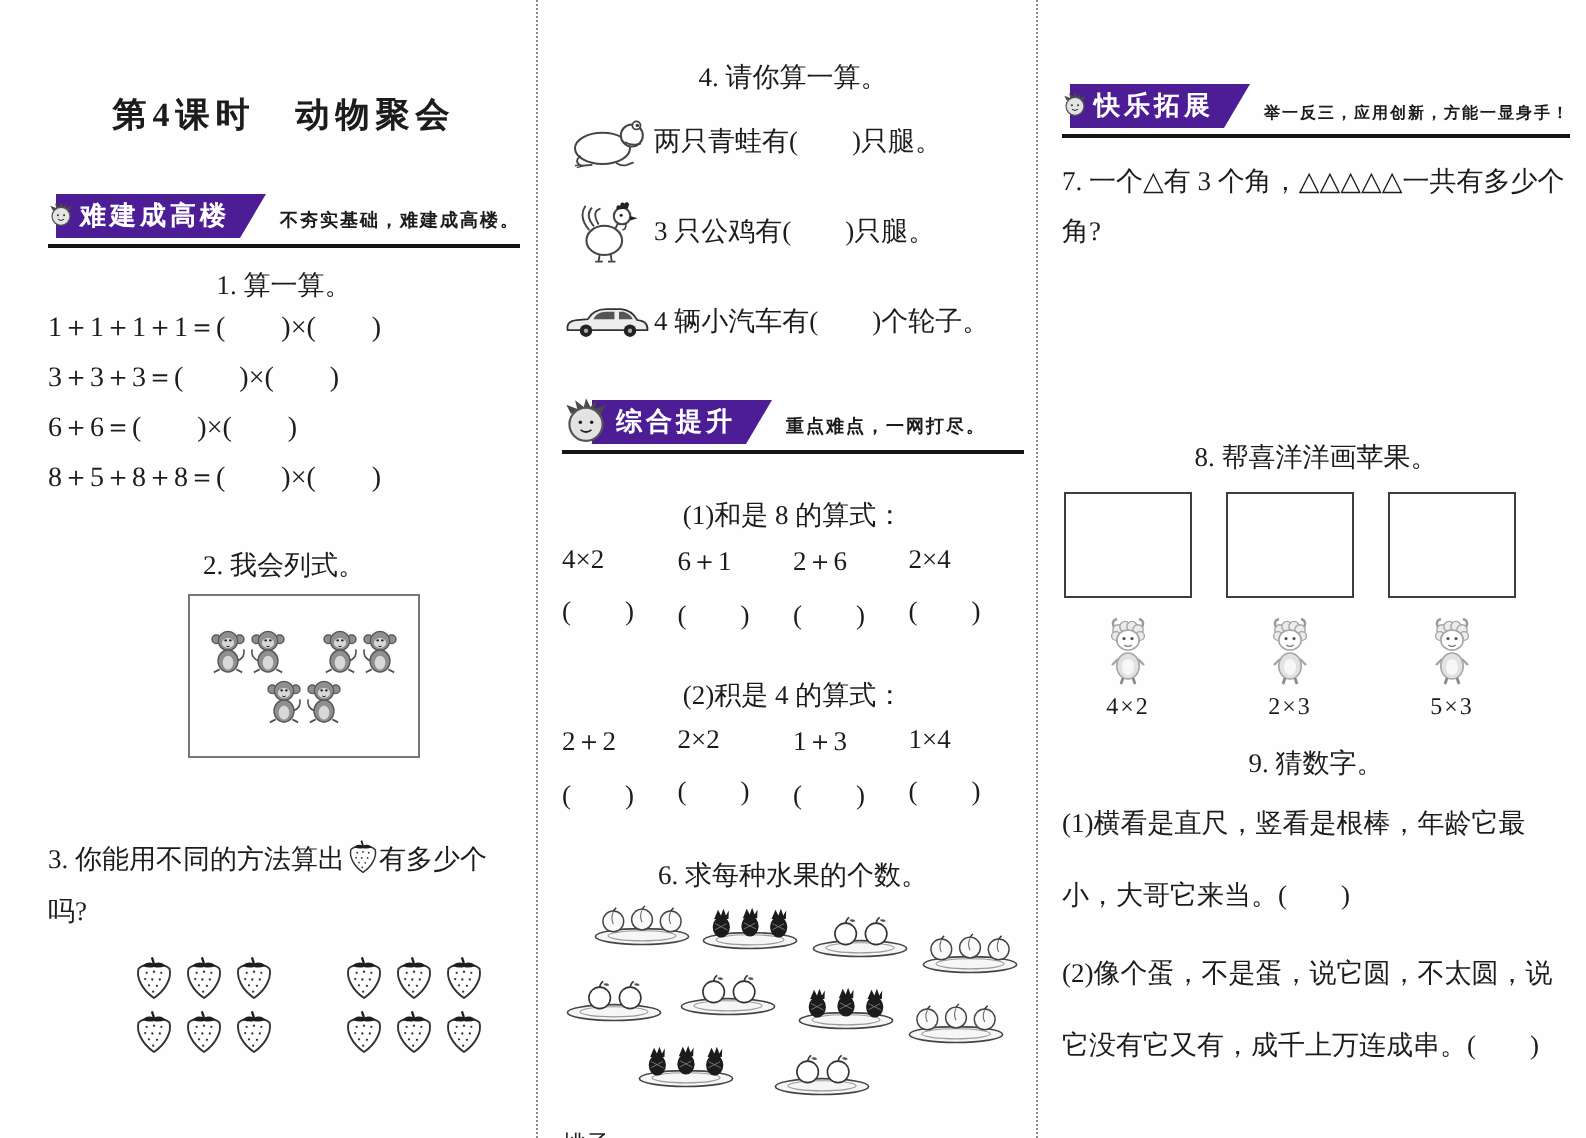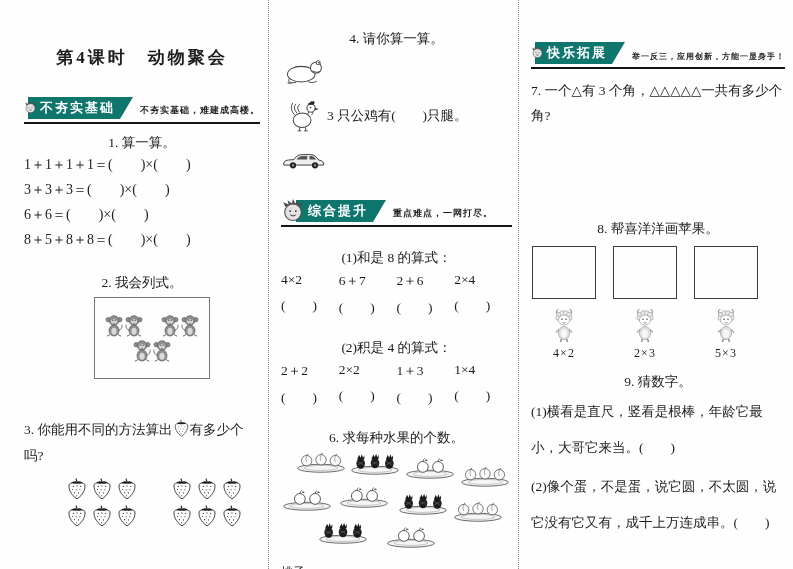--- a/index.html
+++ b/index.html
@@ -7,21 +7,21 @@
   .sheet{display:flex;width:793px;height:569px;overflow:hidden;background:#fefefe;}
   .col{box-sizing:border-box;}
   .col1{width:268px;padding:0 8px 16px 24px;}
   .col2{width:250px;border-left:1px dotted #8a8a8a;padding:0 6px 0 12px;}
   .col3{width:275px;border-left:1px dotted #8a8a8a;padding:0 8px 0 12px;}
 
   .page-title{margin-top:46px;text-align:center;font-size:17px;font-weight:bold;letter-spacing:3px;}
 
   .badge-row{display:flex;align-items:flex-end;border-bottom:2px solid #141414;padding-bottom:3px;position:relative;}
   .badge-row .mascot{width:24px;height:24px;margin-right:-9px;position:relative;z-index:2;}
-  .badge{background:#0f766e;color:#fff;font-weight:bold;font-size:13px;letter-spacing:2px;padding:2px 18px 2px 12px;
+  .badge{background:#4c1d95;color:#fff;font-weight:bold;font-size:13px;letter-spacing:2px;padding:2px 18px 2px 12px;
          clip-path:polygon(0 0,100% 0,calc(100% - 13px) 100%,0 100%);white-space:nowrap;}
   .badge-tagline{font-size:9px;font-weight:bold;margin-left:7px;margin-bottom:2px;letter-spacing:1px;white-space:nowrap;}
 
   .qlabel{font-size:13.5px;white-space:nowrap;text-align:center;}
   .eq{font-size:14px;line-height:25px;white-space:nowrap;}
 
   .mt6{margin-top:22px;}.mt10{margin-top:10px;}.mt26{margin-top:26px;}
 
   .monkey-box{width:114px;height:80px;border:1px solid #777;margin:5px 0 0 70px;display:flex;flex-direction:column;justify-content:center;}
   .monkey-row{display:flex;justify-content:center;gap:16px;}
@@ -191,21 +191,21 @@
 
 <div class="sheet">
 
   <div class="col col1">
     <div class="page-title">第4课时　动物聚会</div>
 
     <div class="badge-row mt26">
       <svg class="mascot">
           <use href="#sym-kid"></use>
         </svg>
-      <span class="badge">不夯实基础</span>
+      <span class="badge">难建成高楼</span>
       <span class="badge-tagline">不夯实基础，难建成高楼。</span>
     </div>
 
     <div class="qlabel mt10">1. 算一算。</div>
     <div class="eq">1＋1＋1＋1＝(　　)×(　　)</div>
     <div class="eq">3＋3＋3＝(　　)×(　　)</div>
     <div class="eq">6＋6＝(　　)×(　　)</div>
     <div class="eq">8＋5＋8＋8＝(　　)×(　　)</div>
 
     <div class="qlabel mt6">2. 我会列式。</div>
@@ -290,53 +290,55 @@
 
   <div class="col col2">
     <div class="qlabel" style="margin-top:30px;">4. 请你算一算。</div>
 
     <div class="q4-item">
       <span class="q4-icon">
           <svg class="frog">
             <use href="#sym-frog"></use>
           </svg>
         </span>
+      <span class="q4-text">两只青蛙有(　　)只腿。</span>
     </div>
     <div class="q4-item">
       <span class="q4-icon">
           <svg class="rooster">
             <use href="#sym-rooster"></use>
           </svg>
         </span>
       <span class="q4-text">3 只公鸡有(　　)只腿。</span>
     </div>
     <div class="q4-item">
       <span class="q4-icon">
           <svg class="car">
             <use href="#sym-car"></use>
           </svg>
         </span>
+      <span class="q4-text">4 辆小汽车有(　　)个轮子。</span>
     </div>
 
     <div class="badge-row" style="margin-top:15px;">
       <svg class="mascot">
           <use href="#sym-kid"></use>
         </svg>
       <span class="badge">综合提升</span>
       <span class="badge-tagline">重点难点，一网打尽。</span>
     </div>
 
     <div class="qlabel mt6">(1)和是 8 的算式：</div>
     <div class="opts-row">
       <div class="opt">
           <div>4×2</div>
           <div class="opt-paren">(　　)</div>
         </div>
       <div class="opt">
-          <div>6＋7</div>
+          <div>6＋1</div>
           <div class="opt-paren">(　　)</div>
         </div>
       <div class="opt">
           <div>2＋6</div>
           <div class="opt-paren">(　　)</div>
         </div>
       <div class="opt">
           <div>2×4</div>
           <div class="opt-paren">(　　)</div>
         </div>

